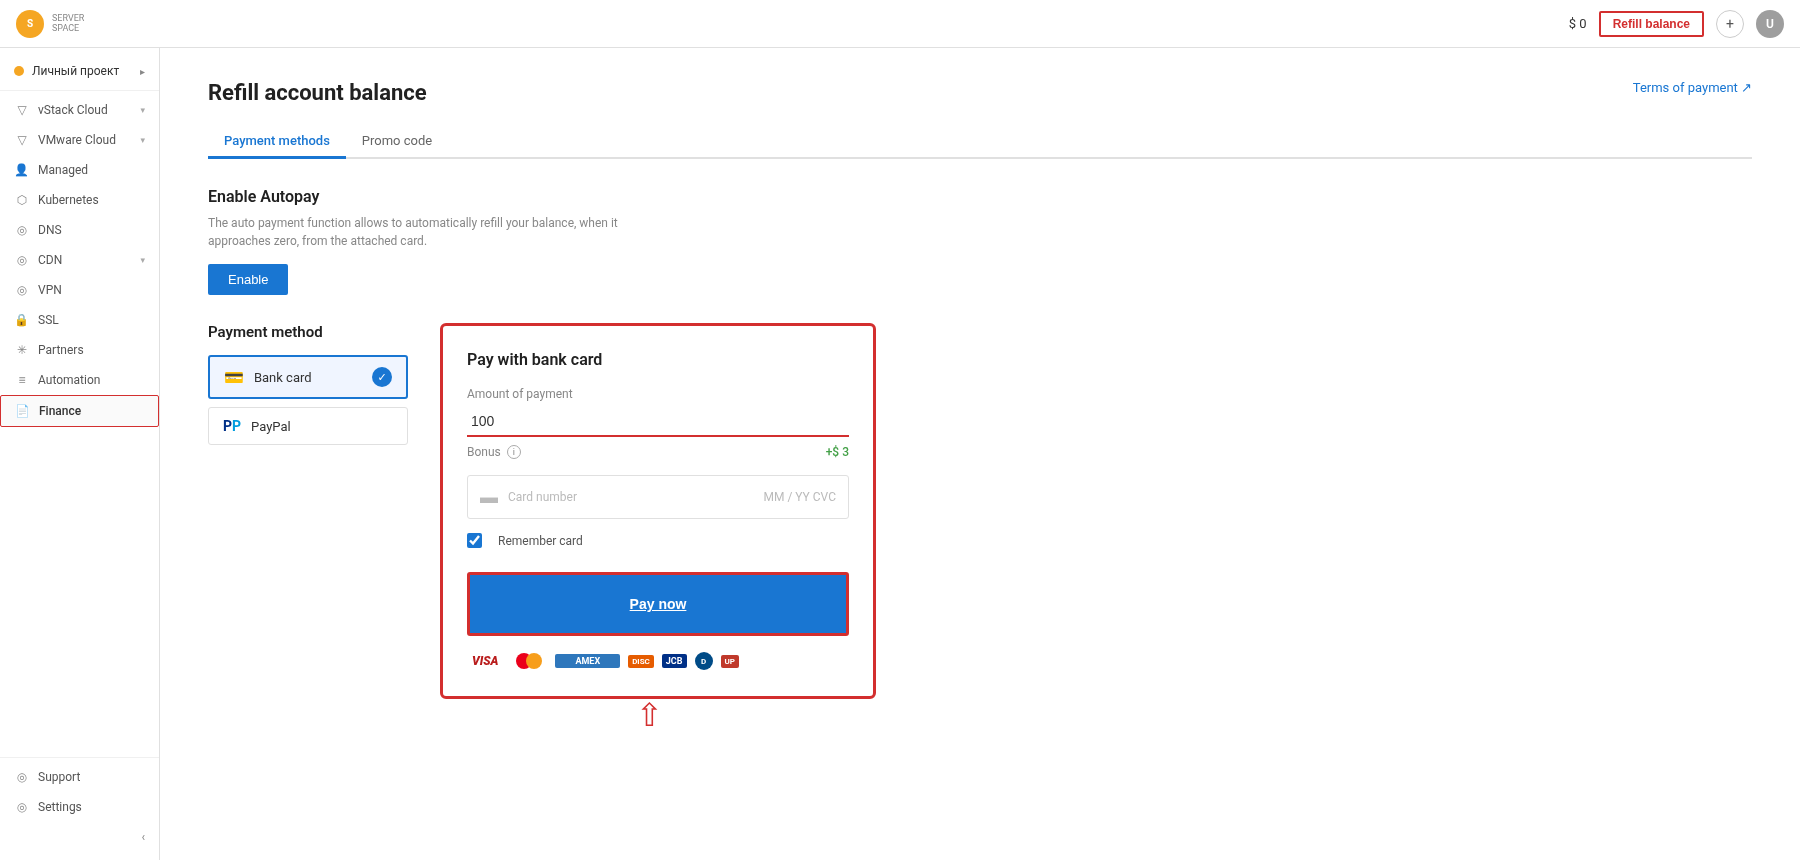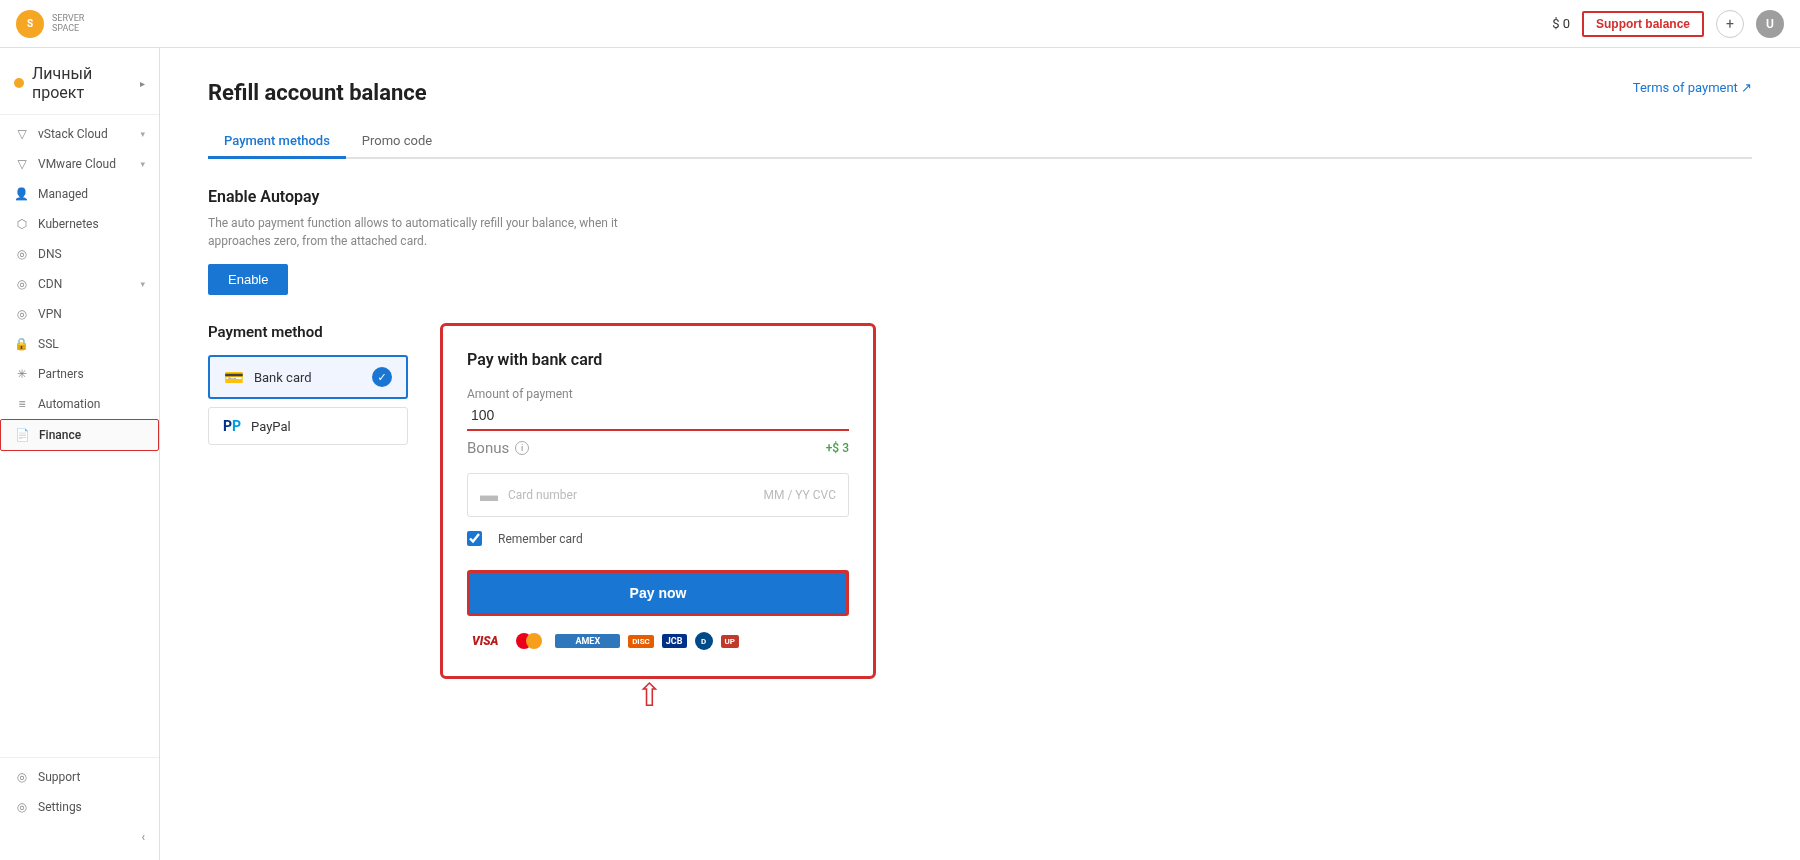--- a/index.html
+++ b/index.html
@@ -17,21 +17,21 @@
     .icon-btn { width: 28px; height: 28px; border: 1px solid #ccc; border-radius: 50%; background: #fff; display: flex; align-items: center; justify-content: center; cursor: pointer; font-size: 14px; color: #555; }
     .avatar-btn { width: 28px; height: 28px; border-radius: 50%; background: #9e9e9e; display: flex; align-items: center; justify-content: center; cursor: pointer; font-size: 12px; color: #fff; font-weight: 600; }
 
     
     .layout { display: flex; flex: 1; overflow: hidden; }
 
     
     .sidebar { width: 160px; background: #fff; border-right: 1px solid #e0e0e0; display: flex; flex-direction: column; padding: 8px 0; overflow-y: auto; flex-shrink: 0; }
     .sidebar-project { display: flex; align-items: center; padding: 8px 14px; cursor: pointer; gap: 8px; }
     .project-dot { width: 10px; height: 10px; border-radius: 50%; background: #f5a623; flex-shrink: 0; }
-    .project-label { font-size: 16px; color: #333; flex: 1; }
+    .project-label { font-size: 12px; color: #333; flex: 1; }
     .project-arrow { font-size: 10px; color: #888; }
     .sidebar-divider { height: 1px; background: #f0f0f0; margin: 4px 0; }
     .sidebar-item { display: flex; align-items: center; padding: 7px 14px; cursor: pointer; gap: 8px; position: relative; font-size: 12px; color: #555; }
     .sidebar-item.active { background: #fafafa; color: #333; font-weight: 500; border-right: 2px solid #1976d2; }
     .sidebar-icon { width: 16px; height: 16px; display: flex; align-items: center; justify-content: center; font-size: 12px; color: #888; flex-shrink: 0; }
     .sidebar-item .arrow { margin-left: auto; font-size: 9px; color: #aaa; }
     .sidebar-bottom { margin-top: auto; padding-top: 16px; }
     .sidebar-collapse { display: flex; align-items: center; justify-content: flex-end; padding: 8px 14px; cursor: pointer; font-size: 12px; color: #888; }
 
     
@@ -55,35 +55,35 @@
     .payment-row { display: flex; gap: 32px; align-items: flex-start; }
     .payment-methods-col { width: 200px; flex-shrink: 0; }
     .payment-method-label { font-size: 15px; font-weight: 600; color: #212121; margin-bottom: 14px; }
     .method-option { border: 1px solid #e0e0e0; border-radius: 3px; padding: 10px 14px; cursor: pointer; display: flex; align-items: center; gap: 10px; font-size: 13px; color: #333; margin-bottom: 8px; background: #fff; }
     .method-option.selected { border: 2px solid #1976d2; background: #f0f5ff; }
     .method-check { margin-left: auto; width: 20px; height: 20px; border-radius: 50%; background: #1976d2; display: flex; align-items: center; justify-content: center; color: #fff; font-size: 11px; }
 
     
     .card-panel { border: 3px solid #d32f2f; border-radius: 6px; padding: 24px; width: 436px; background: #fff; position: relative; }
     .card-panel-title { font-size: 16px; font-weight: 600; color: #212121; margin-bottom: 18px; }
-    .field-label { font-size: 12px; color: #888; margin-bottom: 0; }
+    .field-label { font-size: 12px; color: #888; margin-bottom: 6px; }
     .amount-input-wrap { margin-bottom: 8px; }
     .amount-input { width: 100%; border: none; border-bottom: 2px solid #d32f2f; padding: 6px 4px; font-size: 14px; color: #333; outline: none; background: transparent; }
     .bonus-row { display: flex; align-items: center; gap: 6px; margin-bottom: 16px; }
-    .bonus-label { font-size: 15px; color: #888; }
+    .bonus-label { font-size: 12px; color: #888; }
     .bonus-info { width: 14px; height: 14px; border-radius: 50%; border: 1px solid #aaa; display: inline-flex; align-items: center; justify-content: center; font-size: 9px; color: #888; cursor: pointer; }
     .bonus-value { margin-left: auto; font-size: 12px; color: #43a047; font-weight: 500; }
     .card-number-row { border: 1px solid #e0e0e0; border-radius: 3px; padding: 10px 12px; display: flex; align-items: center; gap: 10px; margin-bottom: 14px; }
     .card-chip-icon { font-size: 18px; color: #bbb; }
     .card-number-placeholder { font-size: 12px; color: #bbb; flex: 1; }
     .card-date-cvc { font-size: 12px; color: #bbb; }
     .remember-row { display: flex; align-items: center; gap: 16px; margin-bottom: 24px; }
     .remember-checkbox { width: 15px; height: 15px; accent-color: #1976d2; cursor: pointer; }
     .remember-label { font-size: 12px; color: #555; }
-    .pay-now-btn { width: 100%; background: #1976d2; color: #fff; border: 3px solid #d32f2f; padding: 12px; font-size: 14px; font-weight: 600; border-radius: 3px; cursor: pointer; margin-bottom: 14px; }
+    .pay-now-btn { width: 100%; background: #1976d2; color: #fff; border: 3px solid #d32f2f; padding: 21px; font-size: 14px; font-weight: 600; border-radius: 3px; cursor: pointer; margin-bottom: 14px; text-decoration: underline; }
     .card-logos { display: flex; align-items: center; gap: 8px; flex-wrap: wrap; }
     .card-logo { font-size: 10px; font-weight: 700; padding: 3px 5px; border-radius: 2px; }
     .card-logo.visa { color: #b91c1c; font-size: 12px; font-weight: 900; font-style: italic; }
     .card-logo.mastercard { display: flex; gap: -4px; }
     .mc-circle1 { width: 16px; height: 16px; border-radius: 50%; background: #eb001b; }
     .mc-circle2 { width: 16px; height: 16px; border-radius: 50%; background: #f79e1b; margin-left: -6px; }
     .card-logo.amex { background: #2e77bc; color: #fff; font-size: 9px; padding: 2px 20px; }
     .card-logo.discover { background: #e65c00; color: #fff; font-size: 8px; padding: 2px 4px; }
     .card-logo.jcb { background: #003087; color: #fff; font-size: 9px; padding: 2px 4px; }
     .card-logo.diners { background: #004b87; color: #fff; font-size: 8px; padding: 2px 4px; border-radius: 50%; width: 18px; height: 18px; display: flex; align-items: center; justify-content: center; }
@@ -98,21 +98,21 @@
 <div class="topbar">
   <div class="topbar-left">
     <div class="logo-circle">S</div>
     <div class="logo-text">
       <span>SERVER</span>
       <span>SPACE</span>
     </div>
   </div>
   <div class="topbar-right">
     <span class="balance-text">$ 0</span>
-    <button class="refill-btn">Support balance</button>
+    <button class="refill-btn">Refill balance</button>
     <div class="icon-btn">+</div>
     <div class="avatar-btn">U</div>
   </div>
 </div>
 
 <div class="layout">
 
   <div class="sidebar">
     <div class="sidebar-project">
       <div class="project-dot"></div>

